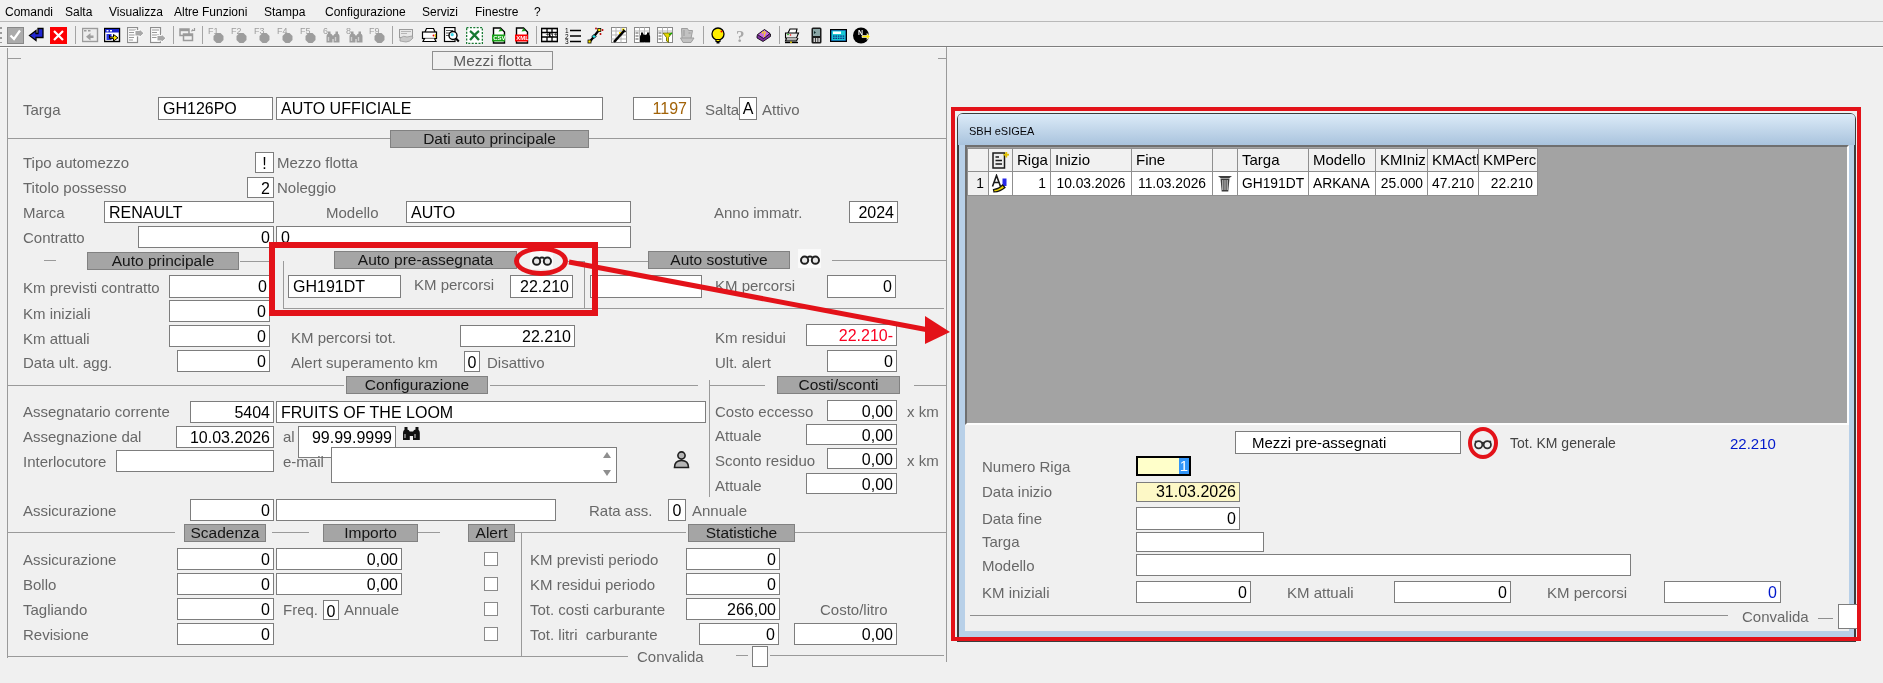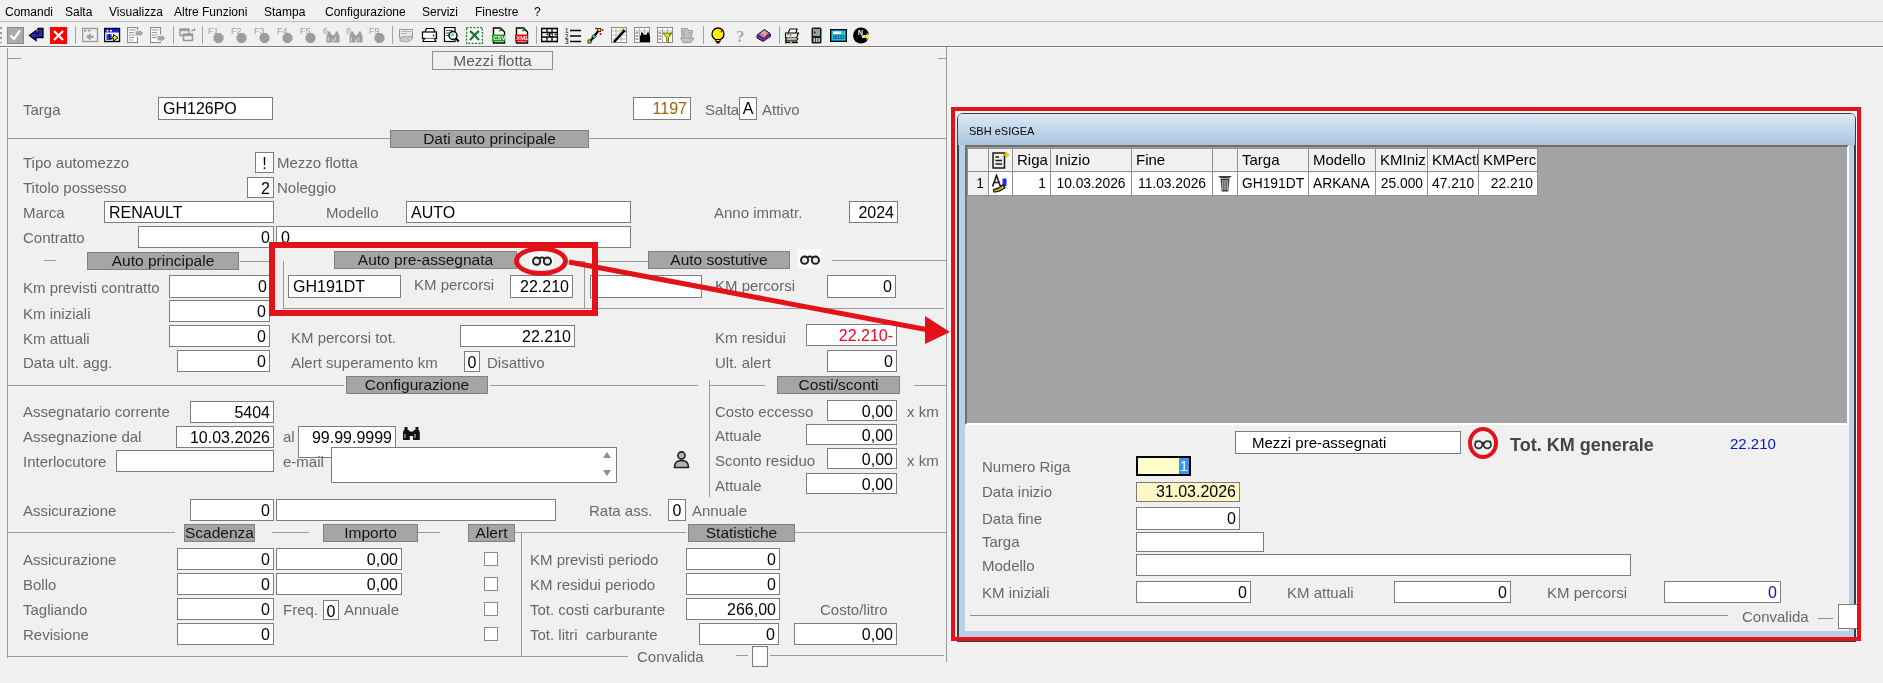--- a/index.html
+++ b/index.html
@@ -270,20 +270,21 @@
 
 <div class="vl" style="left:7px;top:48px;height:610px;background:#9a9a9a"></div>
 <div class="vl" style="left:946px;top:47px;height:615px;background:#9a9a9a"></div>
 <div class="hl" style="left:7px;top:58px;width:14px;background:#9a9a9a"></div>
 <div class="hl" style="left:938px;top:58px;width:8px;background:#9a9a9a"></div>
 <div class="hl" style="left:7px;top:656px;width:621px;background:#9a9a9a"></div>
 <div class="hl" style="left:770px;top:655px;width:174px;background:#9a9a9a"></div>
 <div class="chip" style="left:432px;top:51px;width:121px;height:19px;line-height:18px;background:#f0f0f0;border:1px solid #8f8f8f;color:#5c5c5c">Mezzi flotta</div>
 <div class="lbl" style="left:23px;top:101px">Targa</div>
 <div class="inp " style="left:158px;top:97px;width:115px;height:23px">GH126PO</div>
+<div class="inp " style="left:276px;top:97px;width:327px;height:23px">AUTO UFFICIALE</div>
 <div class="inp r" style="left:633px;top:97px;width:58px;height:23px"><span style="color:#a16207">1197</span></div>
 <div class="lbl" style="left:705px;top:101px">Salta</div>
 <div class="inp c" style="left:739px;top:97px;width:18px;height:23px;color:#000">A</div>
 <div class="lbl" style="left:762px;top:101px">Attivo</div>
 <div class="hl" style="left:7px;top:138px;width:939px;background:#9a9a9a"></div>
 <div class="chip" style="left:390px;top:130px;width:199px">Dati auto principale</div>
 <div class="lbl" style="left:23px;top:154px">Tipo automezzo</div>
 <div class="inp c" style="left:255px;top:152px;width:19px;height:21px">!</div>
 <div class="lbl" style="left:277px;top:154px">Mezzo flotta</div>
 <div class="lbl" style="left:23px;top:179px">Titolo possesso</div>
@@ -346,20 +347,21 @@
 <div class="inp r" style="left:827px;top:350px;width:70px;height:22px">0</div>
 <div class="hl" style="left:7px;top:385px;width:337px;background:#9a9a9a"></div>
 <div class="chip" style="left:346px;top:376px;width:142px">Configurazione</div>
 <div class="hl" style="left:490px;top:385px;width:208px;background:#9a9a9a"></div>
 <div class="vl" style="left:709px;top:380px;height:117px;background:#9a9a9a"></div>
 <div class="hl" style="left:710px;top:385px;width:55px;background:#9a9a9a"></div>
 <div class="chip" style="left:777px;top:376px;width:123px">Costi/sconti</div>
 <div class="hl" style="left:914px;top:385px;width:32px;background:#9a9a9a"></div>
 <div class="lbl" style="left:23px;top:403px">Assegnatario corrente</div>
 <div class="inp r" style="left:190px;top:401px;width:84px;height:22px">5404</div>
+<div class="inp " style="left:276px;top:401px;width:430px;height:22px">FRUITS OF THE LOOM</div>
 <div class="lbl" style="left:715px;top:403px">Costo eccesso</div>
 <div class="inp r" style="left:827px;top:400px;width:70px;height:21px">0,00</div>
 <div class="lbl" style="left:907px;top:403px">x km</div>
 <div class="lbl" style="left:23px;top:428px">Assegnazione dal</div>
 <div class="inp r" style="left:176px;top:426px;width:98px;height:22px">10.03.2026</div>
 <div class="lbl" style="left:283px;top:428px">al</div>
 <div class="inp r" style="left:298px;top:426px;width:98px;height:32px">99.99.9999</div>
 <span style="position:absolute;left:400px;top:426px"><svg width="23" height="18" viewBox="0 0 23 18">
         <path d="M3 7 a3.4 3.4 0 0 1 6.8 0 v7 h-6.8 z" fill="#111"></path>
         <path d="M13 7 a3.4 3.4 0 0 1 6.8 0 v7 h-6.8 z" fill="#111"></path>
@@ -386,21 +388,21 @@
 <div class="lbl" style="left:907px;top:452px">x km</div>
 <div class="lbl" style="left:715px;top:477px">Attuale</div>
 <div class="inp r" style="left:806px;top:473px;width:91px;height:21px">0,00</div>
 <div class="lbl" style="left:23px;top:502px">Assicurazione</div>
 <div class="inp r" style="left:190px;top:499px;width:84px;height:22px">0</div>
 <div class="inp " style="left:276px;top:499px;width:280px;height:22px"></div>
 <div class="lbl" style="left:589px;top:502px">Rata ass.</div>
 <div class="inp c" style="left:668px;top:499px;width:18px;height:22px">0</div>
 <div class="lbl" style="left:692px;top:502px">Annuale</div>
 <div class="hl" style="left:7px;top:532px;width:168px;background:#9a9a9a"></div>
-<div class="chip" style="left:184px;top:524px;width:71px">Scadenza</div>
+<div class="chip" style="left:184px;top:524px;width:82px">Scadenza</div>
 <div class="hl" style="left:272px;top:532px;width:37px;background:#9a9a9a"></div>
 <div class="chip" style="left:323px;top:524px;width:95px">Importo</div>
 <div class="hl" style="left:418px;top:532px;width:22px;background:#9a9a9a"></div>
 <div class="chip" style="left:468px;top:524px;width:47px">Alert</div>
 <div class="hl" style="left:515px;top:532px;width:171px;background:#9a9a9a"></div>
 <div class="vl" style="left:521px;top:532px;height:124px;background:#9a9a9a"></div>
 <div class="chip" style="left:688px;top:524px;width:107px">Statistiche</div>
 <div class="hl" style="left:795px;top:532px;width:151px;background:#9a9a9a"></div>
 <div class="lbl" style="left:23px;top:551px">Assicurazione</div>
 <div class="inp r" style="left:177px;top:548px;width:97px;height:22px">0</div>
@@ -484,21 +486,21 @@
         <path d="M3.5 4.5 h9 l-1.2 13 h-6.6 z" fill="#3d3d3d"></path>
         <path d="M5.8 6 v10 M8 6 v10 M10.2 6 v10" stroke="#c9c9c9" stroke-width="1.1"></path>
       </svg></span>
 <div class="inp" style="left:1235px;top:431px;width:226px;height:23px;line-height:21px;font-size:15px;padding-left:16px">Mezzi pre-assegnati</div>
 <span style="position:absolute;left:1473px;top:436px"><svg width="20" height="13" viewBox="0 0 22 15">
         <circle cx="6" cy="9" r="4.2" fill="none" stroke="#2e2e2e" stroke-width="2"></circle>
         <circle cx="16" cy="9" r="4.2" fill="none" stroke="#2e2e2e" stroke-width="2"></circle>
         <path d="M9.6 7.5 Q11 5.5 12.4 7.5" fill="none" stroke="#2e2e2e" stroke-width="1.8"></path>
         <path d="M1.8 6.2 L3.4 4.4 M20.2 6.2 L18.6 4.4" stroke="#2e2e2e" stroke-width="1.6"></path>
       </svg></span>
-<div style="position:absolute;left:1510px;top:435px;font-size:18px;font-weight:bold;color:#444">Tot. KM generale</div>
+<div style="position:absolute;left:1510px;top:435px;font-size:14px;font-weight:normal;color:#444">Tot. KM generale</div>
 <div style="position:absolute;left:1730px;top:435px;font-size:15px;color:#0018cc">22.210</div>
 <div class="wlbl" style="left:982px;top:458px">Numero Riga</div>
 <div style="position:absolute;left:1136px;top:456px;width:55px;height:20px;background:#ffffca;border:2px solid #000;box-sizing:border-box;text-align:right;font-size:15px;line-height:16px"><span style="background:#3296fa;color:#fff;padding:0 1px;display:inline-block;height:16px">1</span></div>
 <div class="wlbl" style="left:982px;top:483px">Data inizio</div>
 <div class="inp r" style="left:1136px;top:482px;width:104px;height:20px;line-height:18px;background:#fdf8c6">31.03.2026</div>
 <div class="wlbl" style="left:982px;top:510px">Data fine</div>
 <div class="inp r" style="left:1136px;top:507px;width:104px;height:23px">0</div>
 <div class="wlbl" style="left:982px;top:533px">Targa</div>
 <div class="inp" style="left:1136px;top:532px;width:128px;height:20px"></div>
 <div class="wlbl" style="left:982px;top:557px">Modello</div>

